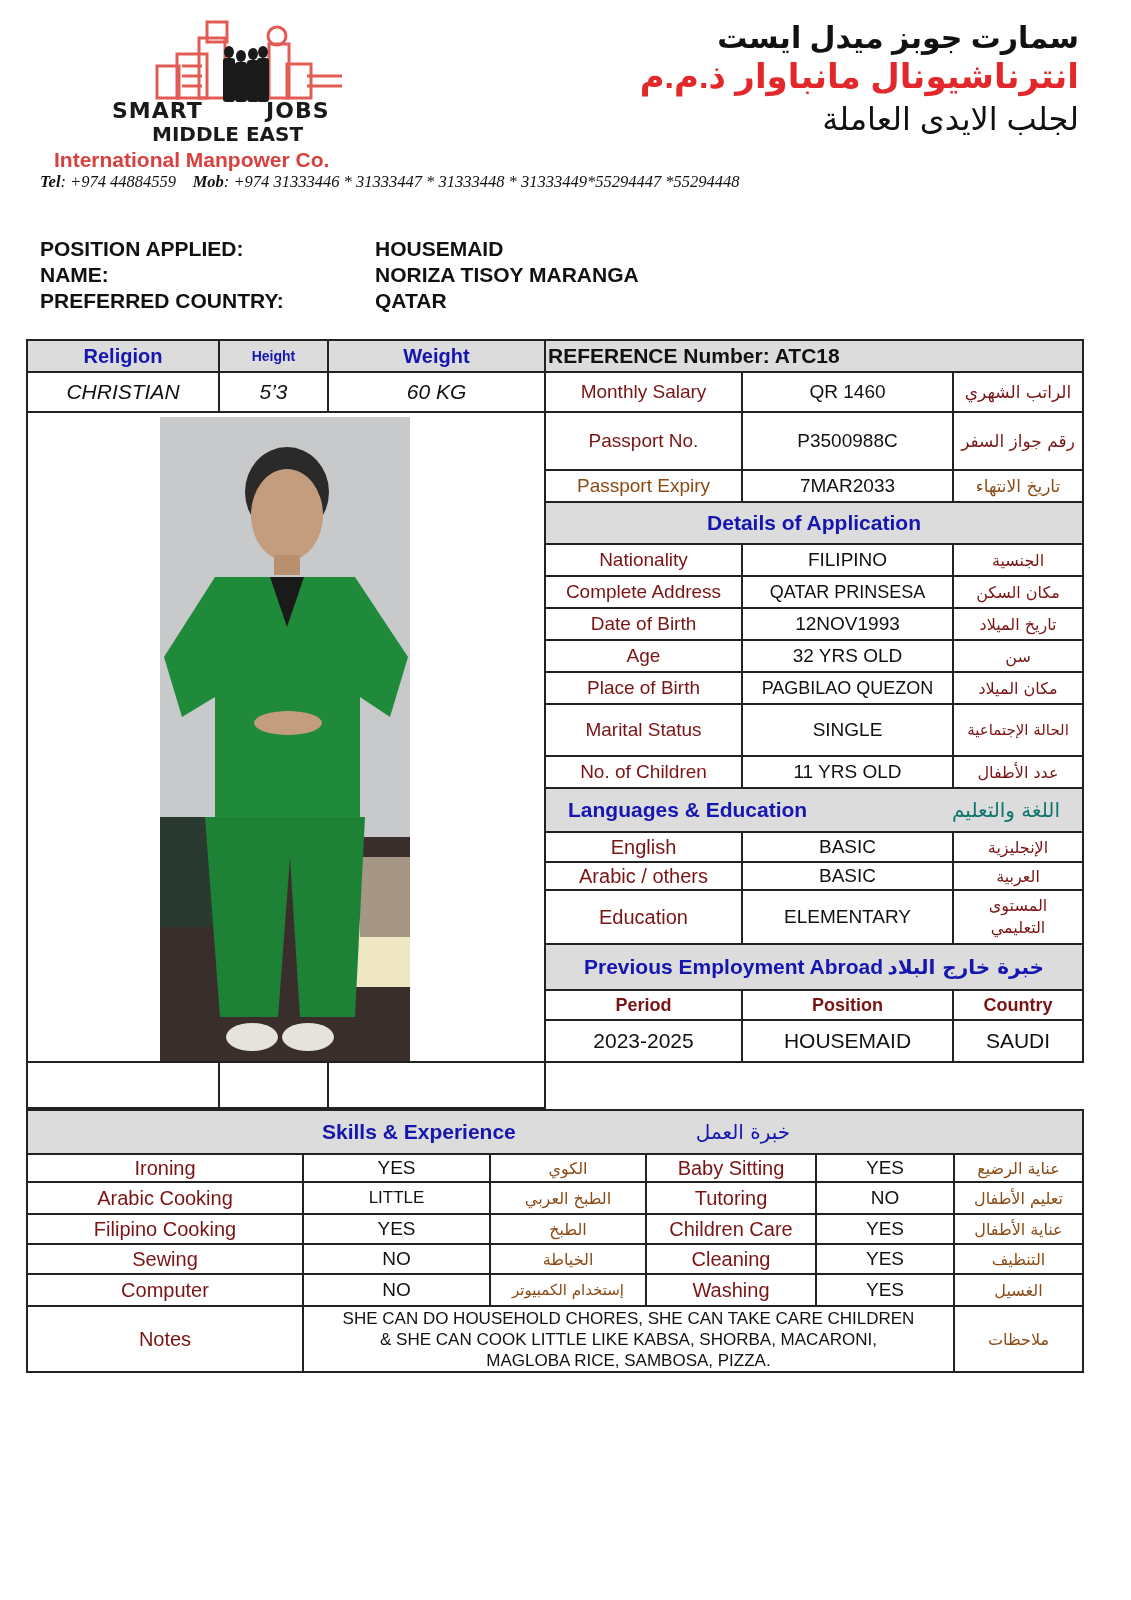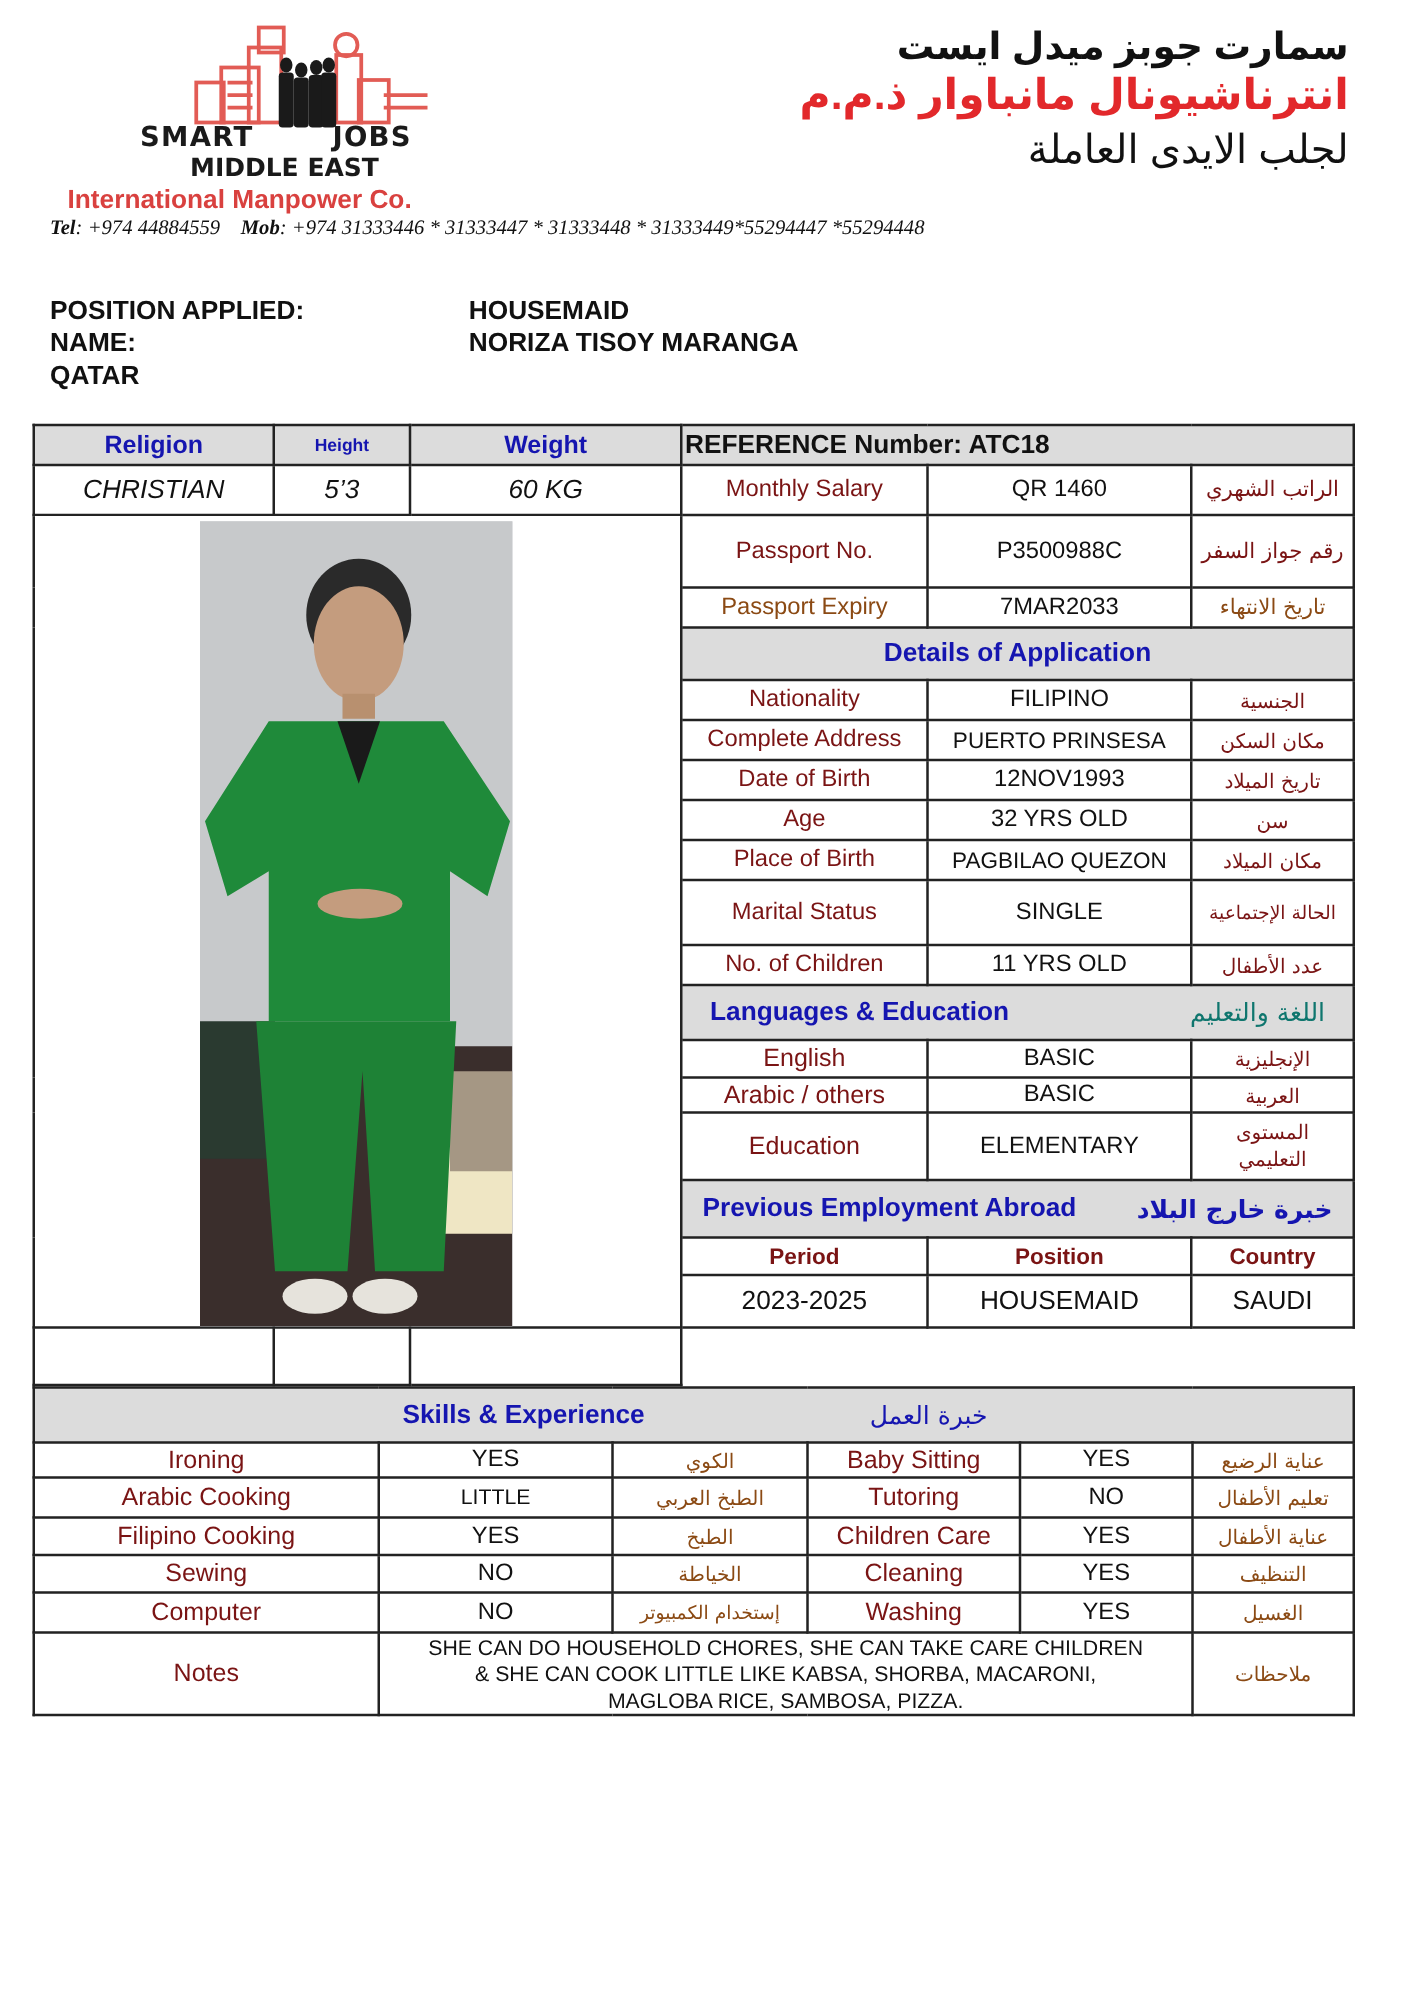--- a/index.html
+++ b/index.html
@@ -91,20 +91,21 @@
 <div class="summary">
   <div class="row">
       <span class="lbl">POSITION APPLIED:</span>
       <span>HOUSEMAID</span>
     </div>
   <div class="row">
       <span class="lbl">NAME:</span>
       <span>NORIZA TISOY MARANGA</span>
     </div>
   <div class="row">
+      <span class="lbl">PREFERRED COUNTRY:</span>
       <span>QATAR</span>
     </div>
 </div>
 
 <table class="main">
   <colgroup>
     <col style="width:192px">
       <col style="width:109px">
       <col style="width:217px">
     <col style="width:197px">
@@ -159,21 +160,21 @@
   <tr style="height:42px">
     <td colspan="3" class="hdr blue" style="font-size:21px">Details of  Application</td>
   </tr>
   <tr style="height:32px">
     <td class="maroon" style="font-size:19px">Nationality</td>
     <td style="font-size:19px">FILIPINO</td>
     <td class="maroon ar" style="font-size:16px">الجنسية</td>
   </tr>
   <tr style="height:32px">
     <td class="maroon" style="font-size:19px">Complete Address</td>
-    <td style="font-size:18px">PUERTO PRINSESA</td>
+    <td style="font-size:18px">QATAR PRINSESA</td>
     <td class="maroon ar" style="font-size:16px">مكان السكن</td>
   </tr>
   <tr style="height:32px">
     <td class="maroon" style="font-size:19px">Date of Birth</td>
     <td style="font-size:19px">12NOV1993</td>
     <td class="maroon ar" style="font-size:16px">تاريخ الميلاد</td>
   </tr>
   <tr style="height:32px">
     <td class="maroon" style="font-size:19px">Age</td>
     <td style="font-size:19px">32 YRS OLD</td>
@@ -211,21 +212,21 @@
     <td class="maroon" style="font-size:20px">Arabic / others</td>
     <td style="font-size:19px">BASIC</td>
     <td class="maroon ar" style="font-size:16px">العربية</td>
   </tr>
   <tr style="height:54px">
     <td class="maroon" style="font-size:20px">Education</td>
     <td style="font-size:19px">ELEMENTARY</td>
     <td class="maroon ar" style="font-size:16px;line-height:22px;padding:0 18px">المستوى التعليمي</td>
   </tr>
   <tr style="height:46px">
-    <td colspan="3" class="hdr" style="padding:0 16px">
+    <td colspan="3" class="hdr" style="padding:0 38px">
       <div style="display:flex;justify-content:space-between;align-items:center">
         <span class="blue" style="font-size:21px">Previous Employment Abroad</span>
         <span class="ar" style="font-size:20px;color:#1515b0;font-weight:bold">خبرة خارج البلاد</span>
       </div>
     </td>
   </tr>
   <tr style="height:30px">
     <td class="maroon" style="font-size:18px;font-weight:bold">Period</td>
     <td class="maroon" style="font-size:18px;font-weight:bold">Position</td>
     <td class="maroon" style="font-size:18px;font-weight:bold">Country</td>

